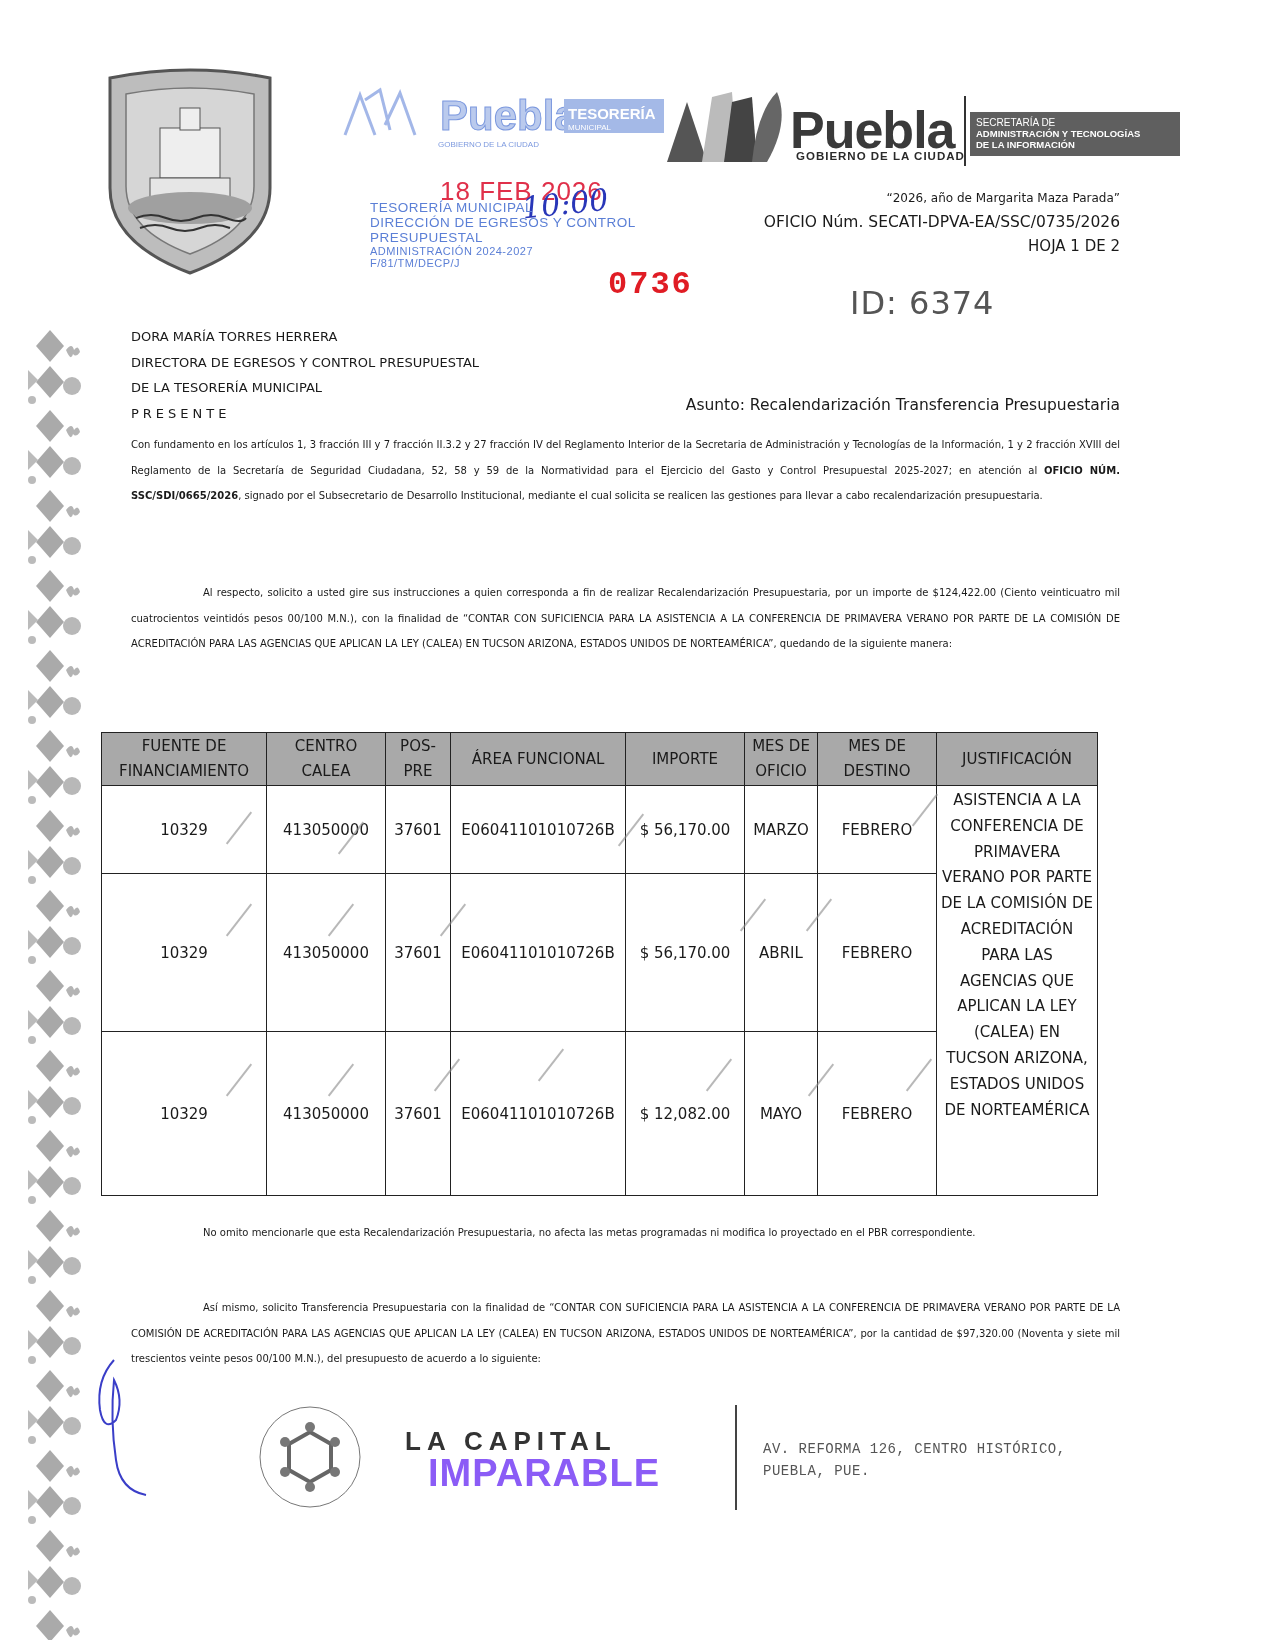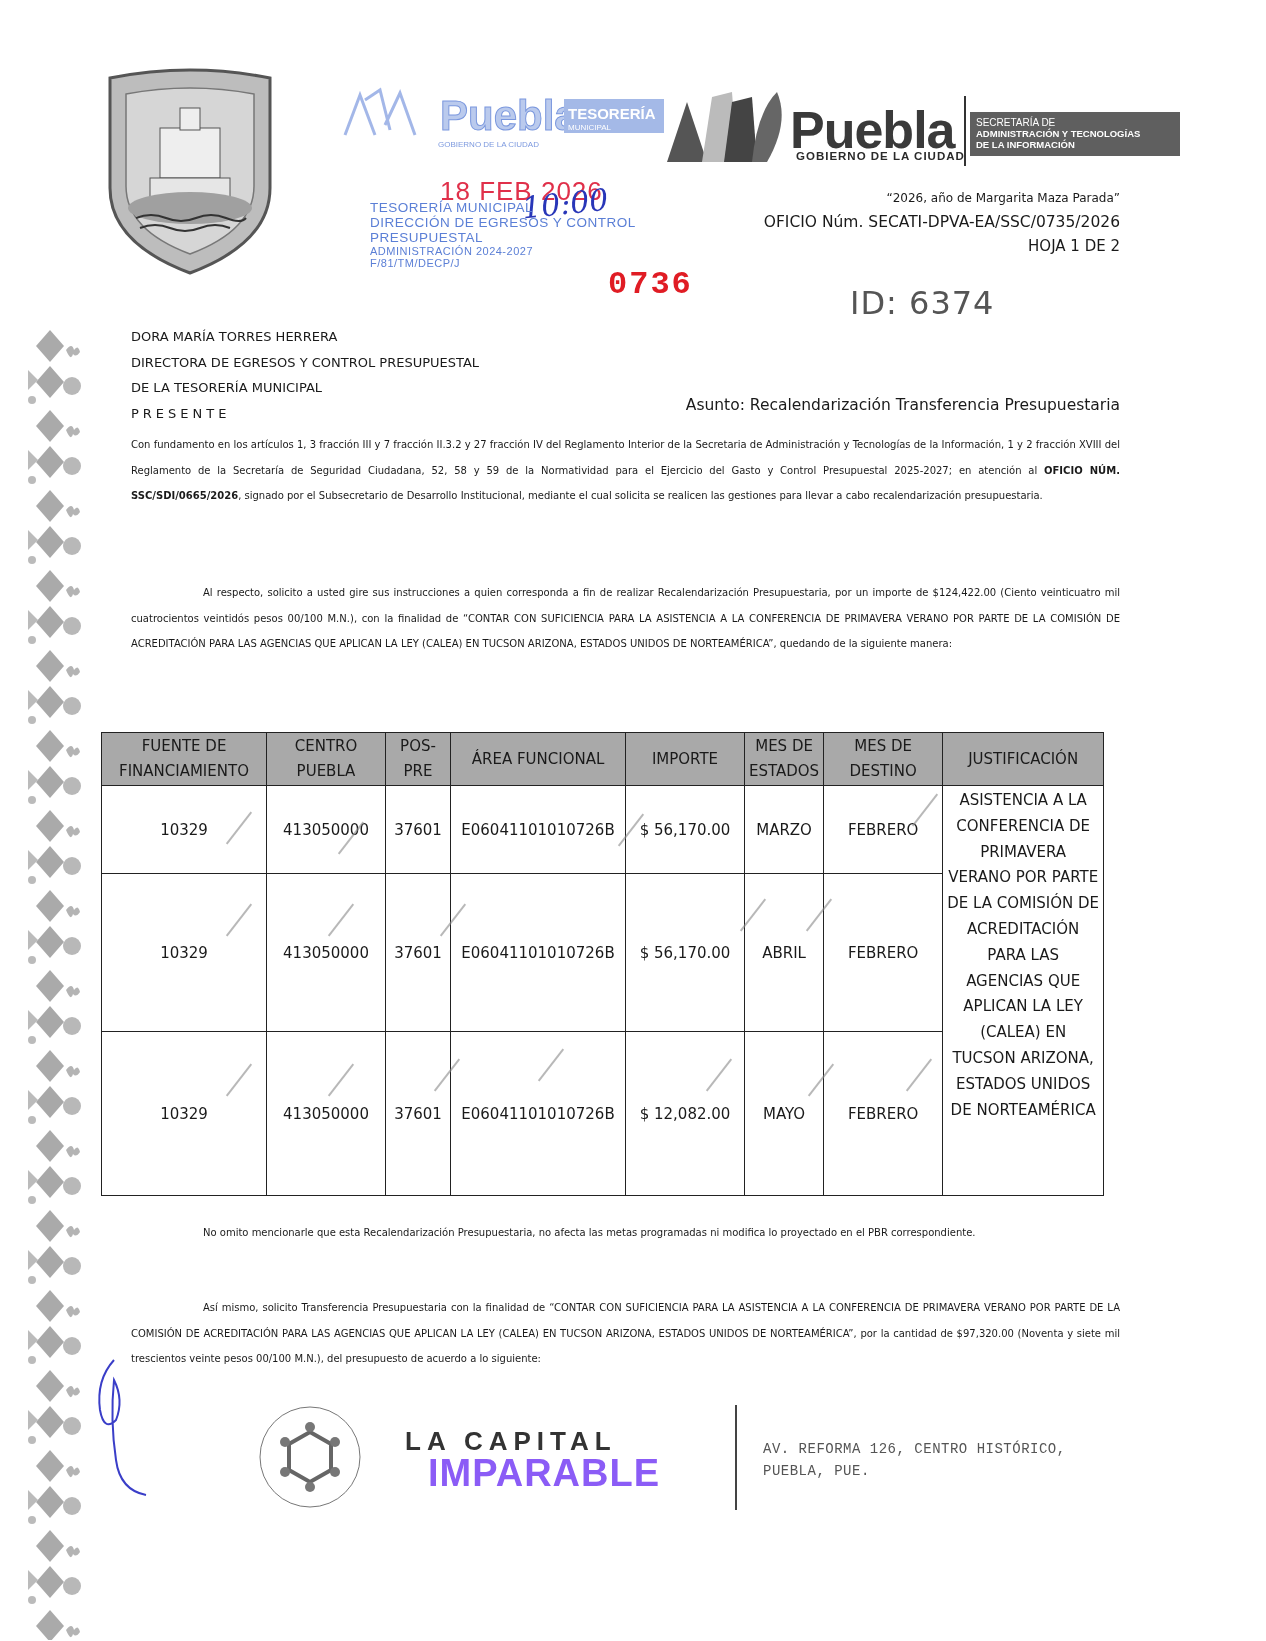--- a/index.html
+++ b/index.html
@@ -167,25 +167,25 @@
 </div>
 
 <div class="abs para p2 indent">
   <span>Al respecto, solicito a usted gire sus instrucciones a quien corresponda a fin de realizar </span><span>Recalendarización Presupuestaria</span><span>, por un importe de </span><span>$124,422.00 (Ciento veinticuatro mil cuatrocientos veintidós pesos 00/100 M.N.)</span><span>, con la finalidad de </span><span>“CONTAR CON SUFICIENCIA PARA LA ASISTENCIA A LA CONFERENCIA DE PRIMAVERA VERANO POR PARTE DE LA COMISIÓN DE ACREDITACIÓN PARA LAS AGENCIAS QUE APLICAN LA LEY (CALEA) EN TUCSON ARIZONA, ESTADOS UNIDOS DE NORTEAMÉRICA”</span><span>, quedando de la siguiente manera:</span>
 </div>
 
 <table class="abs tbl">
   <thead>
     <tr>
       <th style="width:156px">FUENTE DE FINANCIAMIENTO</th>
-      <th style="width:110px">CENTRO PUEBLA</th>
+      <th style="width:110px">CENTRO CALEA</th>
       <th style="width:56px">POS-PRE</th>
       <th style="width:166px">ÁREA FUNCIONAL</th>
       <th style="width:110px">IMPORTE</th>
-      <th style="width:64px">MES DE ESTADOS</th>
+      <th style="width:64px">MES DE OFICIO</th>
       <th style="width:110px">MES DE DESTINO</th>
       <th style="width:152px">JUSTIFICACIÓN</th>
     </tr>
   </thead>
   <tbody>
     <tr style="height:88px">
       <td>10329</td>
       <td>413050000</td>
       <td>37601</td>
       <td>E06041101010726B</td>

